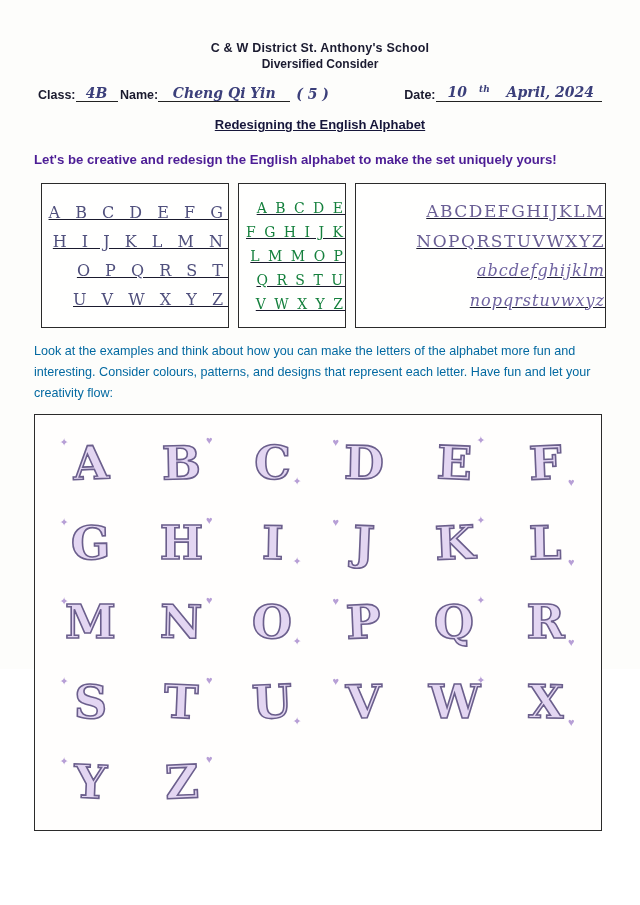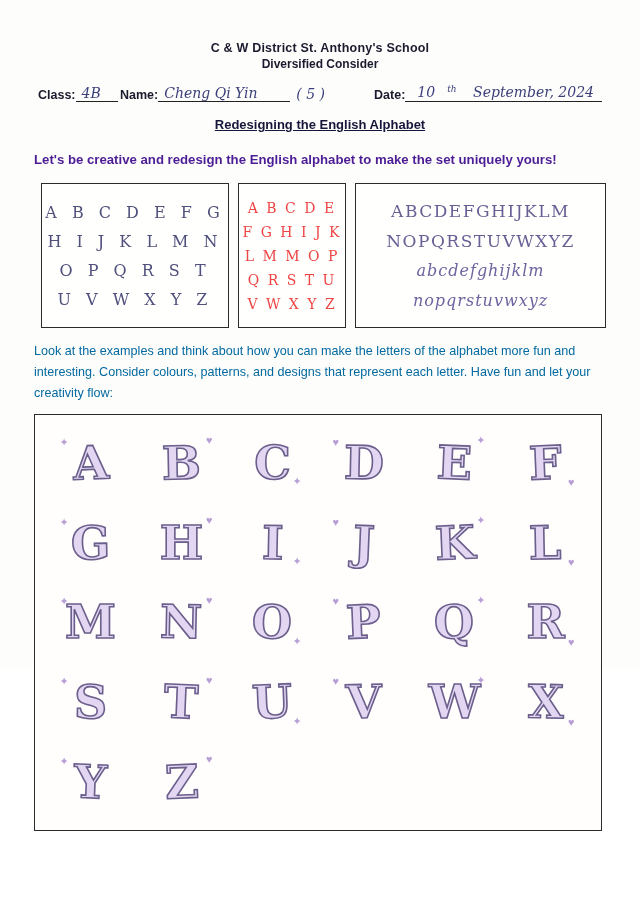--- a/index.html
+++ b/index.html
@@ -52,25 +52,25 @@
   .info-item {
     position: absolute;
     display: flex;
     align-items: flex-end;
     bottom: 3px;
   }
   .info-label { white-space: nowrap; }
   .handwrite {
     font-family: "DejaVu Serif", serif;
     font-style: italic;
-    font-weight: normal;
+    font-weight: bold;
     color: #3b3f7a;
     border-bottom: 1.3px solid #222;
     min-width: 30px;
-    text-align: left;
+    text-align: center;
     padding: 0 6px 1px 6px;
     font-size: 14px;
     line-height: 14px;
   }
   .handwrite.plain { border-bottom: none; }
   .rule {
     border-bottom: 1.3px solid #222;
     display: inline-block;
   }
   #info-class { left: 38px; }
@@ -106,21 +106,22 @@
     align-items: stretch;
   }
   .example-box {
     border: 1.5px solid #2a2a2a;
     background: #fffffe;
     position: relative;
     overflow: hidden;
     display: flex;
     flex-direction: column;
     justify-content: center;
-    align-items: center;
+    align-items: flex-end;
+    text-decoration: underline;
   }
   .ex1 { width: 186px; }
   .ex2 { width: 106px; }
   .ex3 { flex: 1; }
 
   .ex-line {
     font-family: "DejaVu Serif", serif;
     color: #4a4a70;
     text-align: center;
     letter-spacing: 3px;
@@ -129,21 +130,21 @@
   .ex1 .ex-line {
     font-size: 16px;
     line-height: 29px;
     letter-spacing: 5px;
     color: #50507d;
   }
   .ex2 .ex-line {
     font-size: 14px;
     line-height: 24px;
     letter-spacing: 2px;
-    color: #ef4444;
+    color: #15803d;
   }
   .ex3 .ex-line {
     font-size: 17px;
     line-height: 30px;
     letter-spacing: 1.5px;
     color: #6a5f95;
   }
   .ex3 .ex-line.lower {
     font-size: 16px;
     font-style: italic;
@@ -223,21 +224,21 @@
       <span class="handwrite">4B</span>
     </div>
     <div class="info-item" id="info-name">
       <span class="info-label">Name:</span>
       <span class="handwrite" style="min-width:120px">Cheng Qi Yin</span>
       <span class="handwrite plain">( 5 )</span>
     </div>
     <div class="info-item" id="info-date">
       <span class="info-label">Date:</span>
       <span class="rule" style="padding:0 2px 1px 6px;">
-        <span class="handwrite plain">10</span><sup class="handwrite plain" style="font-size:9px">th</sup><span class="handwrite plain"> September, 2024</span>
+        <span class="handwrite plain">10</span><sup class="handwrite plain" style="font-size:9px">th</sup><span class="handwrite plain"> April, 2024</span>
       </span>
     </div>
   </div>
 
   <h3 class="doc-title">Redesigning the English Alphabet</h3>
 
   <p class="intro">Let's be creative and redesign the English alphabet to make the set uniquely yours!</p>
 
   <div class="examples">
 

